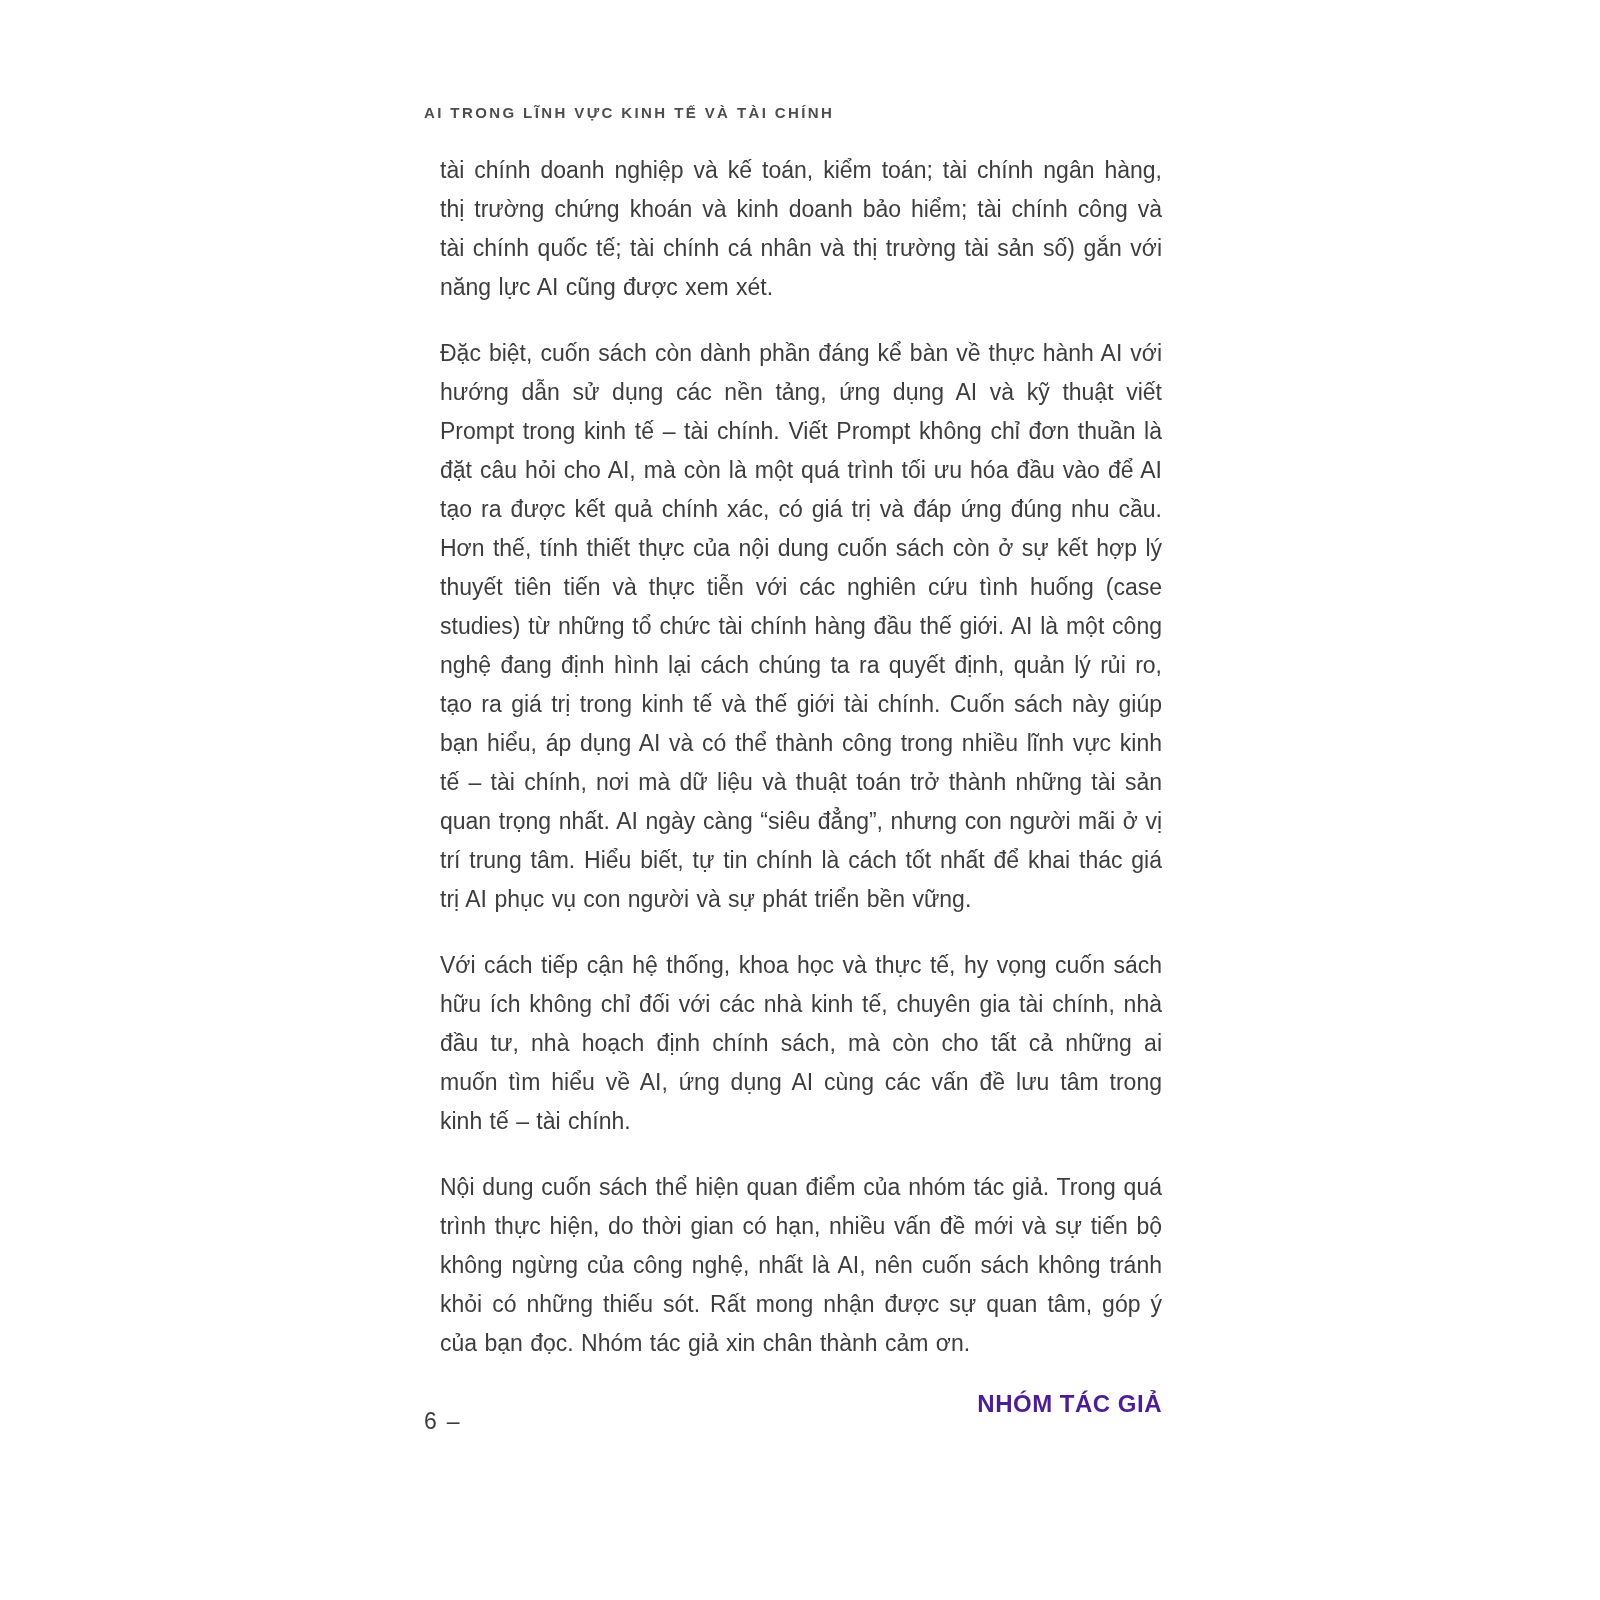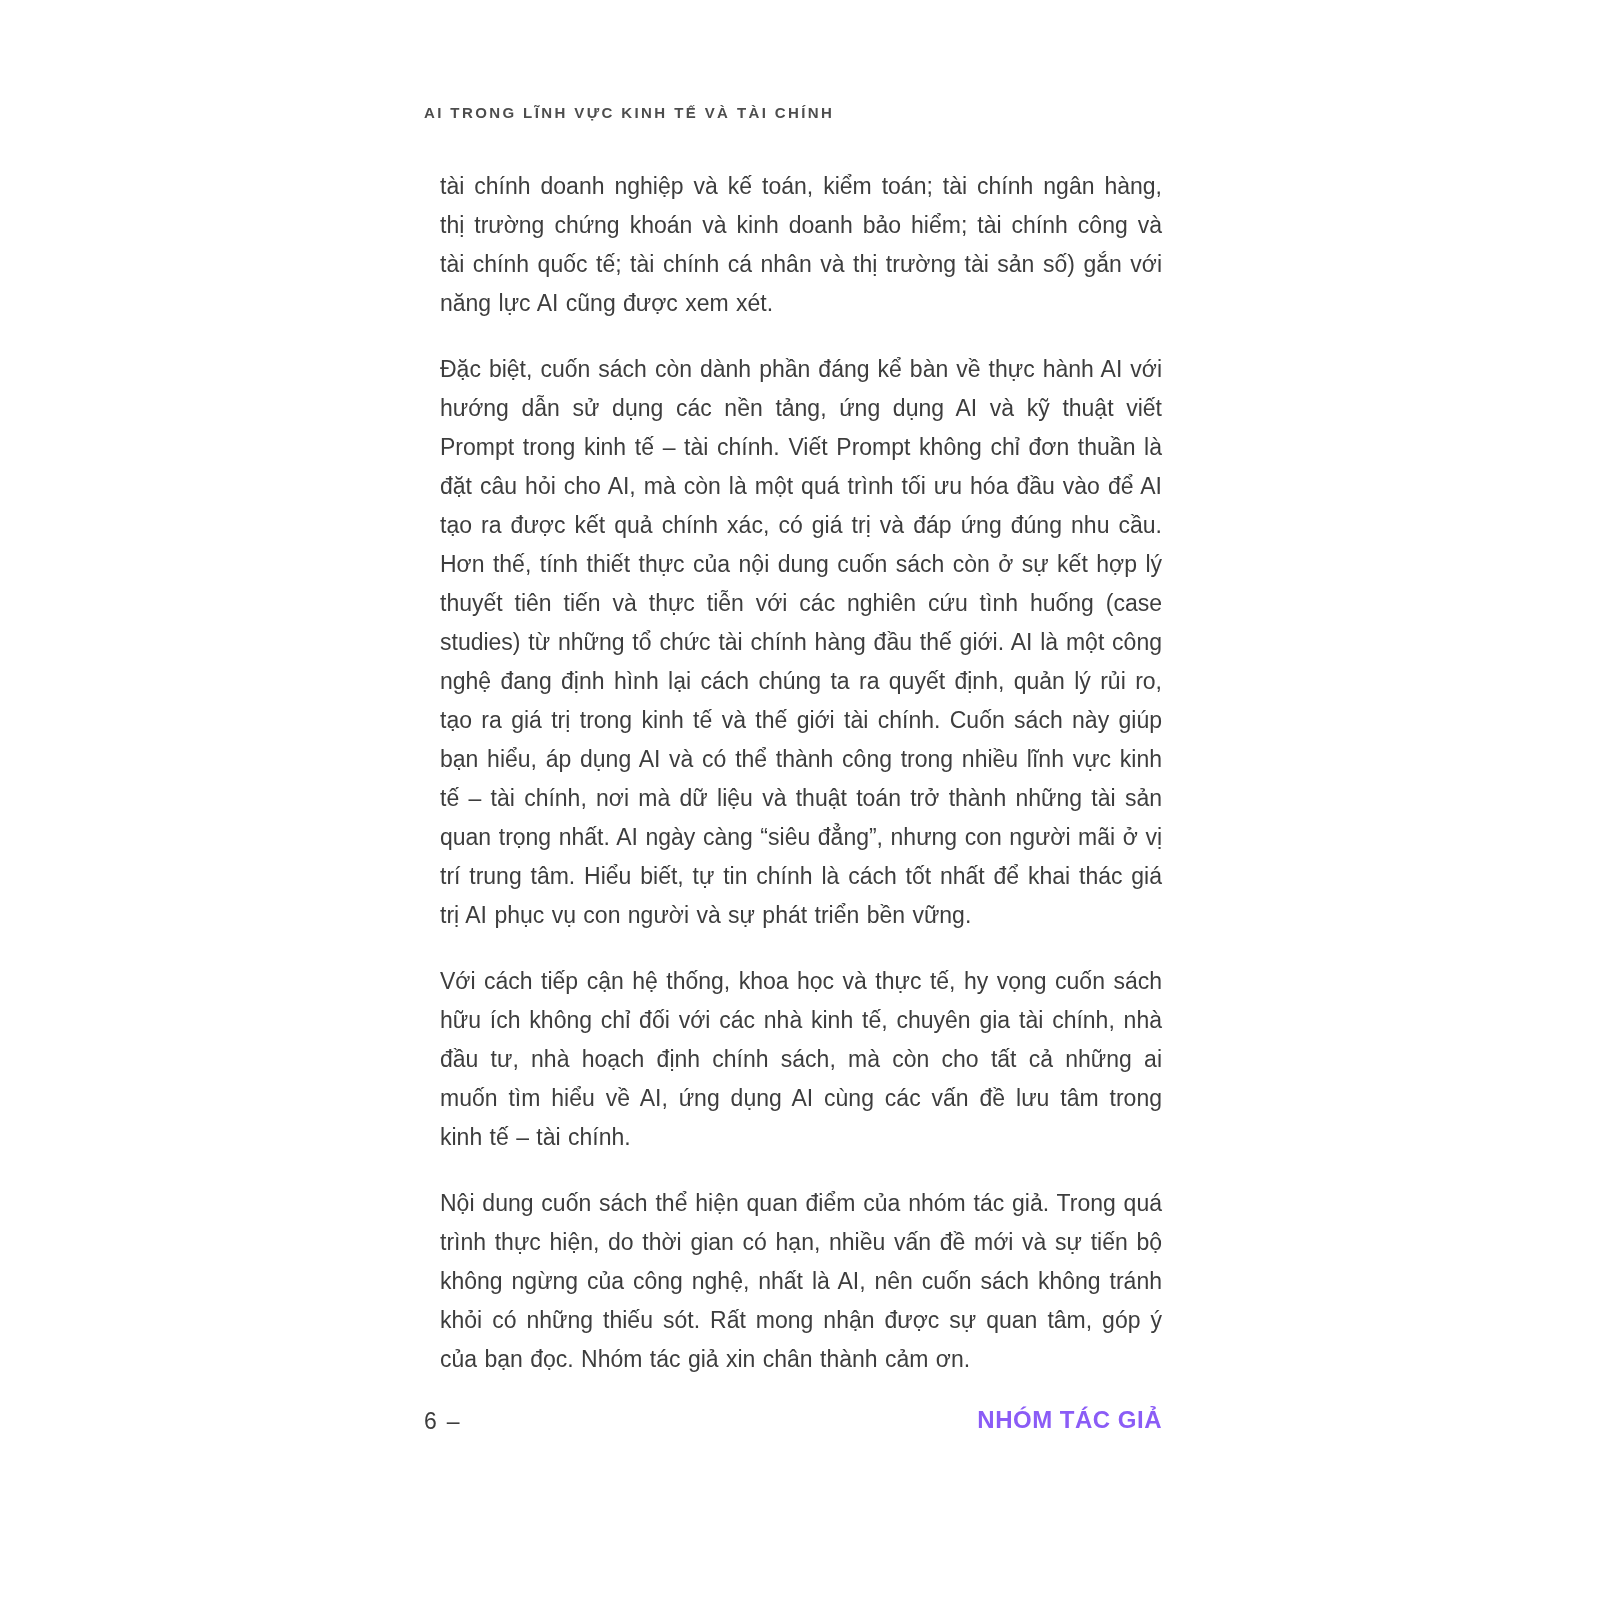--- a/index.html
+++ b/index.html
@@ -20,38 +20,38 @@
     position: absolute;
     left: 424px;
     top: 104px;
     width: 738px;
   }
   .running-header {
     font-size: 15px;
     font-weight: 600;
     letter-spacing: 2.4px;
     color: #4d4d4d;
-    margin: 0 0 46px 0;
+    margin: 0 0 30px 0;
     text-transform: uppercase;
   }
   .body-text p {
     font-size: 23px;
     line-height: 39px;
     text-align: justify;
     text-justify: inter-word;
     margin: 0 0 27px 16px;
     color: #3d3d3d;
     font-weight: 400;
     word-spacing: 1px;
   }
   .signature {
     font-size: 24px;
     font-weight: 700;
     letter-spacing: 0.5px;
-    color: #8b5cf6;
+    color: #4c1d95;
     text-align: right;
     margin-top: 14px;
   }
   .page-footer {
     position: absolute;
     left: 424px;
     top: 1408px;
     font-size: 23px;
     color: #3d3d3d;
   }

